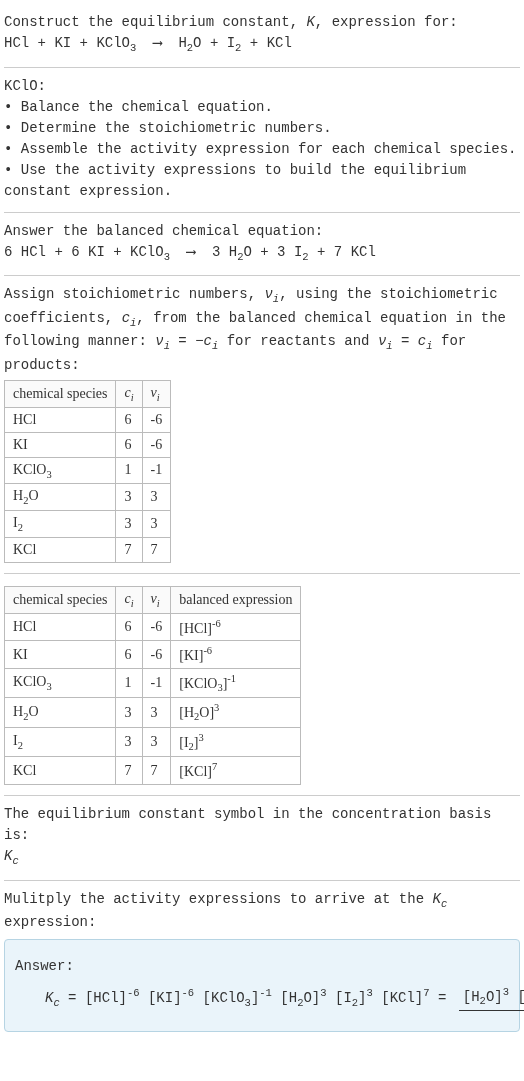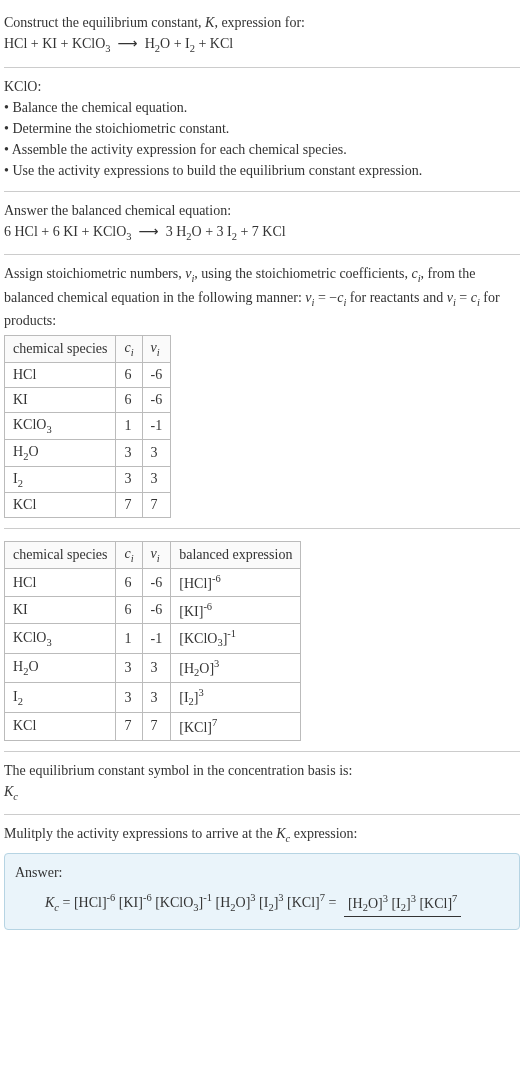--- a/index.html
+++ b/index.html
@@ -12,41 +12,41 @@
     box-sizing: border-box;
     background: #fff;
   }
   .section {
     border-bottom: 1px solid #ccc;
     padding: 8px 0 10px 0;
   }
   .section:last-of-type {
     border-bottom: none;
   }
-  .line { line-height: 1.5; }
+  .line { line-height: 1.5; font-family: Liberation Mono, monospace; }
   i { font-style: italic; }
   sub { font-size: 0.75em; vertical-align: sub; }
   sup { font-size: 0.75em; vertical-align: super; }
   table {
     border-collapse: collapse;
     margin-top: 4px;
     padding-left: 19px;
   }
   th, td {
     border: 1px solid #bbb;
     padding: 4px 8px;
     text-align: left;
     font-weight: normal;
   }
   th { background: #fafafa; }
   .answer-box {
     background: #eaf4fa;
     border: 1px solid #b6d4e3;
     border-radius: 4px;
-    padding: 8px 10px;
+    padding: 16px 10px;
     margin-top: 6px;
   }
   .frac {
     display: inline-block;
     vertical-align: middle;
     text-align: right;
     margin: 4px 4px;
   }
   .frac .num {
     display: block;
@@ -64,21 +64,21 @@
 
 <div class="section">
   <div class="line">Construct the equilibrium constant, <i>K</i>, expression for:</div>
   <div class="line">HCl + KI + KClO<sub>3</sub> &nbsp;⟶&nbsp; H<sub>2</sub>O + I<sub>2</sub> + KCl</div>
 </div>
 
 <div class="section">
   <div class="line">KClO:</div>
   <div id="plan-bullets">
       <div class="line">• Balance the chemical equation.</div>
-      <div class="line">• Determine the stoichiometric constant.</div>
+      <div class="line">• Determine the stoichiometric numbers.</div>
       <div class="line">• Assemble the activity expression for each chemical species.</div>
       <div class="line">• Use the activity expressions to build the equilibrium constant expression.</div>
     </div>
 </div>
 
 <div class="section">
   <div class="line">Answer the balanced chemical equation:</div>
   <div class="line">6 HCl + 6 KI + KClO<sub>3</sub> &nbsp;⟶&nbsp; 3 H<sub>2</sub>O + 3 I<sub>2</sub> + 7 KCl</div>
 </div>
 

